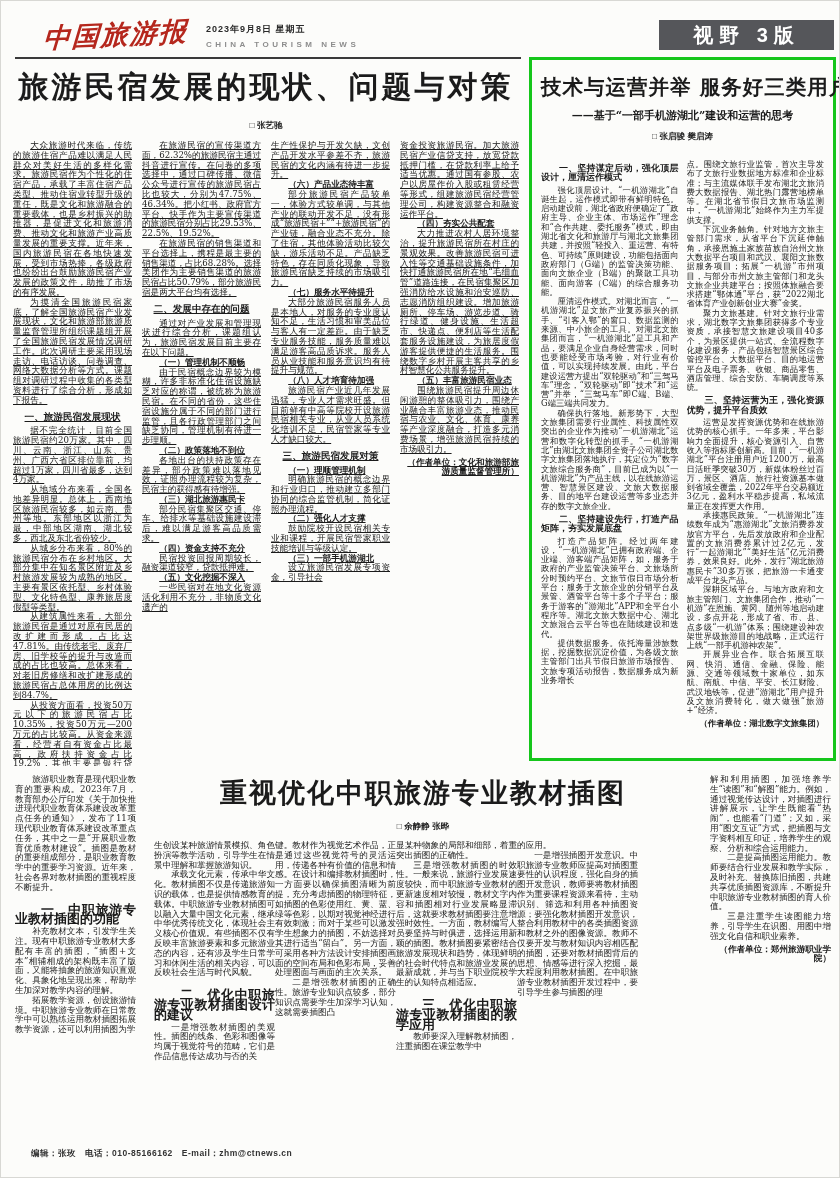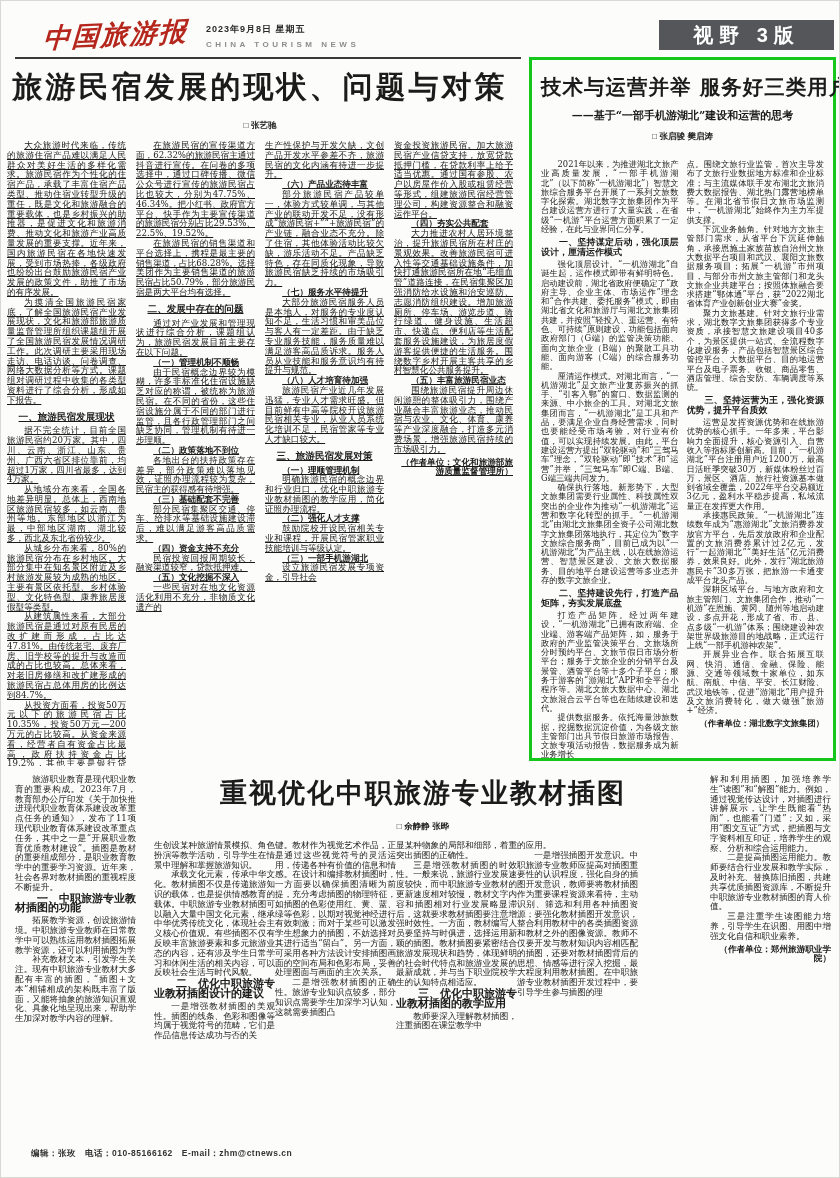--- a/index.html
+++ b/index.html
@@ -25,28 +25,28 @@
     font-size:20px;font-weight:bold;letter-spacing:6px;
   }
   .masthead-rule{position:absolute;left:14px;top:56px;width:506px;height:2px;background:#3a3a3a;}
   
   .col{overflow:hidden;text-align:justify;}
   .col p{margin:0;font-size:8.6px;line-height:9.8px;}
   .col p.k-p{text-indent:2em;}
   .col p.k-pc{text-indent:0;}
   .col p.k-sb{text-indent:2em;font-weight:bold;}
   .col p.k-hc{text-indent:0;text-align:center;font-weight:bold;font-size:9.6px;margin:6px 0 5px;}
-  .col p.k-hb{text-indent:2em;font-weight:bold;font-size:11px;margin:1px 0 3px;}
+  .col p.k-hb{text-indent:2em;font-weight:bold;font-size:13px;margin:12px 0 3px;}
   .col p.k-au{text-indent:0;text-align:right;font-weight:bold;margin-top:3px;}
   .byline{
     text-align:center;font-family:"Liberation Sans","DejaVu Sans",sans-serif;
     font-size:8.5px;color:#222;font-weight:bold;
   }
   
-  .article-minsu{position:absolute;left:6px;top:60px;width:506px;}
+  .article-minsu{position:absolute;left:12px;top:60px;width:506px;}
   .article-minsu h1{
     margin:6px 0 0;text-align:center;font-size:30px;font-weight:bold;letter-spacing:3px;white-space:nowrap;
   }
   .article-minsu .byline{margin:12px 0 9px;}
   .article-minsu .cols{display:flex;gap:10px;text-decoration:underline;}
   .article-minsu .col{width:119px;height:625px;}
   
   .greenbox{
     position:absolute;left:528px;top:56px;width:307px;height:704px;box-sizing:border-box;
     border:3px solid #15c61b;padding:6px 9px 8px;background:#fcfcfa;
@@ -104,38 +104,38 @@
         </div>
       <div class="col">
           <p class="k-p">在旅游民宿的宣传渠道方面，62.32%的旅游民宿主通过抖音进行宣传。在问卷的多项选择中，通过口碑传播、微信公众号进行宣传的旅游民宿占比也较大，分别为47.75%、46.34%。把小红书、政府官方平台、快手作为主要宣传渠道的旅游民宿分别占比29.53%、22.5%、19.52%。</p>
           <p class="k-p">在旅游民宿的销售渠道和平台选择上，携程是最主要的销售渠道，占比68.28%。选择美团作为主要销售渠道的旅游民宿占比50.79%，部分旅游民宿是两大平台均有选择。</p>
           <p class="k-hc">二、发展中存在的问题</p>
           <p class="k-p">通过对产业发展和管理现状进行综合分析，课题组认为，旅游民宿发展目前主要存在以下问题。</p>
           <p class="k-sb">（一）管理机制不顺畅</p>
           <p class="k-p">由于民宿概念边界较为模糊，许多非标准化住宿设施缺乏对应的称谓，被统称为旅游民宿。在不同的省份，这些住宿设施分属于不同的部门进行监管，且各行政管理部门之间缺乏协同，管理机制有待进一步理顺。</p>
           <p class="k-sb">（二）政策落地不到位</p>
           <p class="k-p">各地出台的扶持政策存在差异，部分政策难以落地见效，证照办理流程较为复杂，民宿主的获得感有待增强。</p>
-          <p class="k-sb">（三）基础配套不完善</p>
+          <p class="k-sb">（三）湖北旅游惠民卡</p>
           <p class="k-p">部分民宿集聚区交通、停车、给排水等基础设施建设滞后，难以满足游客高品质需求。</p>
           <p class="k-sb">（四）资金支持不充分</p>
           <p class="k-p">民宿投资回报周期较长，融资渠道较窄，贷款抵押难。</p>
           <p class="k-sb">（五）文化挖掘不深入</p>
           <p class="k-p">一些民宿对在地文化资源活化利用不充分，非物质文化遗产的</p>
         </div>
       <div class="col">
           <p class="k-pc">生产性保护与开发欠缺，文创产品开发水平参差不齐，旅游民宿的文化内涵有待进一步提升。</p>
           <p class="k-sb">（六）产品业态待丰富</p>
           <p class="k-p">部分旅游民宿产品较单一，体验方式较单调，与其他产业的联动开发不足，没有形成“旅游民宿+”“+旅游民宿”的产业链，融合业态不充分。除了住宿，其他体验活动比较欠缺，游乐活动不足。产品缺乏特色，存在同质化现象，导致旅游民宿缺乏持续的市场吸引力。</p>
           <p class="k-sb">（七）服务水平待提升</p>
           <p class="k-p">大部分旅游民宿服务人员是本地人，对服务的专业度认知不足，生活习惯和审美品位与客人有一定差距。由于缺乏专业服务技能，服务质量难以满足游客高品质诉求。服务人员从业技能和服务意识均有待提升与规范。</p>
           <p class="k-sb">（八）人才培育待加强</p>
           <p class="k-p">旅游民宿产业近几年发展迅猛，专业人才需求旺盛。但目前鲜有中高等院校开设旅游民宿相关专业，从业人员系统化培训不足，民宿管家等专业人才缺口较大。</p>
           <p class="k-hc">三、旅游民宿发展对策</p>
           <p class="k-sb">（一）理顺管理机制</p>
-          <p class="k-p">明确旅游民宿的概念边界和行业归口，优化中职旅游专业教材插图的教学应用，简化证照办理流程。</p>
+          <p class="k-p">明确旅游民宿的概念边界和行业归口，推动建立多部门协同的综合监管机制，简化证照办理流程。</p>
           <p class="k-sb">（二）强化人才支撑</p>
           <p class="k-p">鼓励院校开设民宿相关专业和课程，开展民宿管家职业技能培训与等级认定。</p>
           <p class="k-sb">（三）一部手机游湖北</p>
           <p class="k-p">设立旅游民宿发展专项资金，引导社会</p>
         </div>
       <div class="col">
           <p class="k-pc">资金投资旅游民宿。加大旅游民宿产业信贷支持，放宽贷款抵押门槛，在贷款利率上给予适当优惠。通过国有参股、农户以房屋作价入股或租赁经营等形式，组建旅游民宿经营管理公司，构建资源整合和融资运作平台。</p>
           <p class="k-sb">（四）夯实公共配套</p>
           <p class="k-p">大力推进农村人居环境整治，提升旅游民宿所在村庄的景观效果。改善旅游民宿可进入性等交通基础设施条件，加快打通旅游民宿所在地“毛细血管”道路连接，在民宿集聚区加强消防给水设施和治安巡防、志愿消防组织建设。增加旅游厕所、停车场、游览步道、骑行绿道、健身设施、生活超市、快递点、便利店等生活配套服务设施建设，为旅居度假游客提供便捷的生活服务。围绕数字乡村开展主客共享的乡村智慧化公共服务提升。</p>
           <p class="k-sb">（五）丰富旅游民宿业态</p>
@@ -144,21 +144,20 @@
         </div>
     </div>
   </div>
 
   <div class="greenbox">
     <h2>技术与运营并举 服务好三类用户</h2>
     <div class="subtitle">——基于“一部手机游湖北”建设和运营的思考</div>
     <div class="byline">□ 张启骏 樊启涛</div>
     <div class="cols">
       <div class="col">
-          <p class="k-p">2021年以来，为推进湖北文旅产业高质量发展，“一部手机游湖北”（以下简称“一机游湖北”）智慧文旅综合服务平台开展了一系列文旅数字化探索。湖北数字文旅集团作为平台建设运营方进行了大量实践，在省级“一机游”平台运营方面积累了一定经验，在此与业界同仁分享。</p>
           <p class="k-hb">一、坚持谋定后动，强化顶层设计，厘清运作模式</p>
           <p class="k-p">强化顶层设计。“一机游湖北”自诞生起，运作模式即带有鲜明特色。启动建设前，湖北省政府便确定了“政府主导、企业主体、市场运作”理念和“合作共建、委托服务”模式，即由湖北省文化和旅游厅与湖北文旅集团共建，并按照“轻投入、重运营、有特色、可持续”原则建设，功能包括面向政府部门（G端）的监管决策功能、面向文旅企业（B端）的聚散工具功能、面向游客（C端）的综合服务功能。</p>
           <p class="k-p">厘清运作模式。对湖北而言，“一机游湖北”是文旅产业复苏振兴的抓手、“引客入鄂”的窗口、数据监测的来源、中小旅企的工具。对湖北文旅集团而言，“一机游湖北”是工具和产品，要满足企业自身经营需求，同时也要能经受市场考验，对行业有价值，可以实现持续发展。由此，平台建设运营方提出“双轮驱动”和“三驾马车”理念，“双轮驱动”即“技术”和“运营”并举，“三驾马车”即C端、B端、G端三端共同发力。</p>
           <p class="k-p">确保执行落地。新形势下，大型文旅集团需要行业属性、科技属性双突出的企业作为推动“一机游湖北”运营和数字化转型的抓手。“一机游湖北”由湖北文旅集团全资子公司湖北数字文旅集团落地执行，其定位为“数字文旅综合服务商”，目前已成为以“一机游湖北”为产品主线，以在线旅游运营、智慧景区建设、文旅大数据服务、目的地平台建设运营等多业态并存的数字文旅企业。</p>
           <p class="k-hb">二、坚持建设先行，打造产品矩阵，夯实发展底盘</p>
           <p class="k-p">打造产品矩阵。经过两年建设，“一机游湖北”已拥有政府端、企业端、游客端产品矩阵，如，服务于政府的产业监管决策平台、文旅场所分时预约平台、文旅节假日市场分析平台；服务于文旅企业的分销平台及景管、酒管平台等十多个子平台；服务于游客的“游湖北”APP和全平台小程序等。湖北文旅大数据中心、湖北文旅混合云平台等也在陆续建设和迭代。</p>
           <p class="k-p">提供数据服务。依托海量涉旅数据，挖掘数据沉淀价值，为各级文旅主管部门出具节假日旅游市场报告、文旅专项活动报告，数据服务成为新业务增长</p>
         </div>
       <div class="col">
           <p class="k-pc">点。围绕文旅行业监管，首次主导发布了文旅行业数据地方标准和企业标准；与主流媒体联手发布湖北文旅消费大数据报告、湖北热门露营地榜单等。在湖北省节假日文旅市场监测中，“一机游湖北”始终作为主力军提供支撑。</p>
@@ -171,22 +170,22 @@
           <p class="k-p">开展异业合作。联合拓展互联网、快消、通信、金融、保险、能源、交通等领域数十家单位，如东航、南航、中信、平安、长江财险、武汉地铁等，促进“游湖北”用户提升及文旅消费转化，做大做强“旅游+”经济。</p>
           <p class="k-au">（作者单位：湖北数字文旅集团）</p>
         </div>
     </div>
   </div>
 
   <div class="article-chatu">
     <div class="col side">
         <p class="k-p">旅游职业教育是现代职业教育的重要构成。2023年7月，教育部办公厅印发《关于加快推进现代职业教育体系建设改革重点任务的通知》，发布了11项现代职业教育体系建设改革重点任务，其中之一是“开展职业教育优质教材建设”。插图是教材的重要组成部分，是职业教育教学中的重要学习资源。近年来，社会各界对教材插图的重视程度不断提升。</p>
         <p class="k-hb">一、中职旅游专业教材插图的功能</p>
+        <p class="k-p">补充教材文本，引发学生关注。现有中职旅游专业教材大多配有丰富的插图，“插图+文本”相辅相成的架构既丰富了版面，又能将抽象的旅游知识直观化、具象化地呈现出来，帮助学生加深对教学内容的理解。</p>
         <p class="k-p">拓展教学资源，创设旅游情境。中职旅游专业教师在日常教学中可以熟练运用教材插图拓展教学资源，还可以利用插图为学</p>
-        <p class="k-p">补充教材文本，引发学生关注。现有中职旅游专业教材大多配有丰富的插图，“插图+文本”相辅相成的架构既丰富了版面，又能将抽象的旅游知识直观化、具象化地呈现出来，帮助学生加深对教学内容的理解。</p>
       </div>
     <div class="mid">
       <h1>重视优化中职旅游专业教材插图</h1>
       <div class="byline">□ 余静静 张晔</div>
       <div class="midcols">
         <div class="col">
             <p class="k-pc">生创设某种旅游情景模拟、角色扮演等教学活动，引导学生在情景中理解和掌握旅游知识。</p>
             <p class="k-p">承载文化元素，传承中华文化。教材插图不仅是传递旅游知识的载体，也是提供情感教育的载体。中职旅游专业教材插图可以融入大量中国文化元素，继承中华优秀传统文化，体现社会主义核心价值观。有些插图不仅有反映丰富旅游要素和多元旅游业态的内容，还有涉及学生日常学习和休闲生活的相关内容，可以反映社会生活与时代风貌。</p>
             <p class="k-hb">二、优化中职旅游专业教材插图设计的建议</p>
             <p class="k-p">一是增强教材插图的美观性。插图的线条、色彩和图像等均属于视觉符号的范畴，它们是作品信息传达成功与否的关</p>

